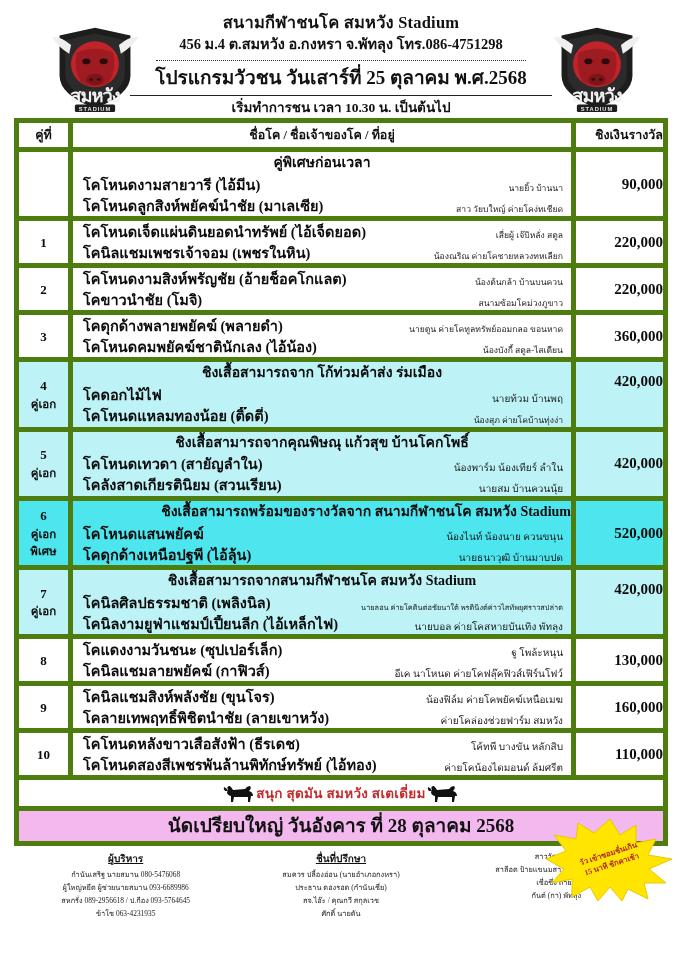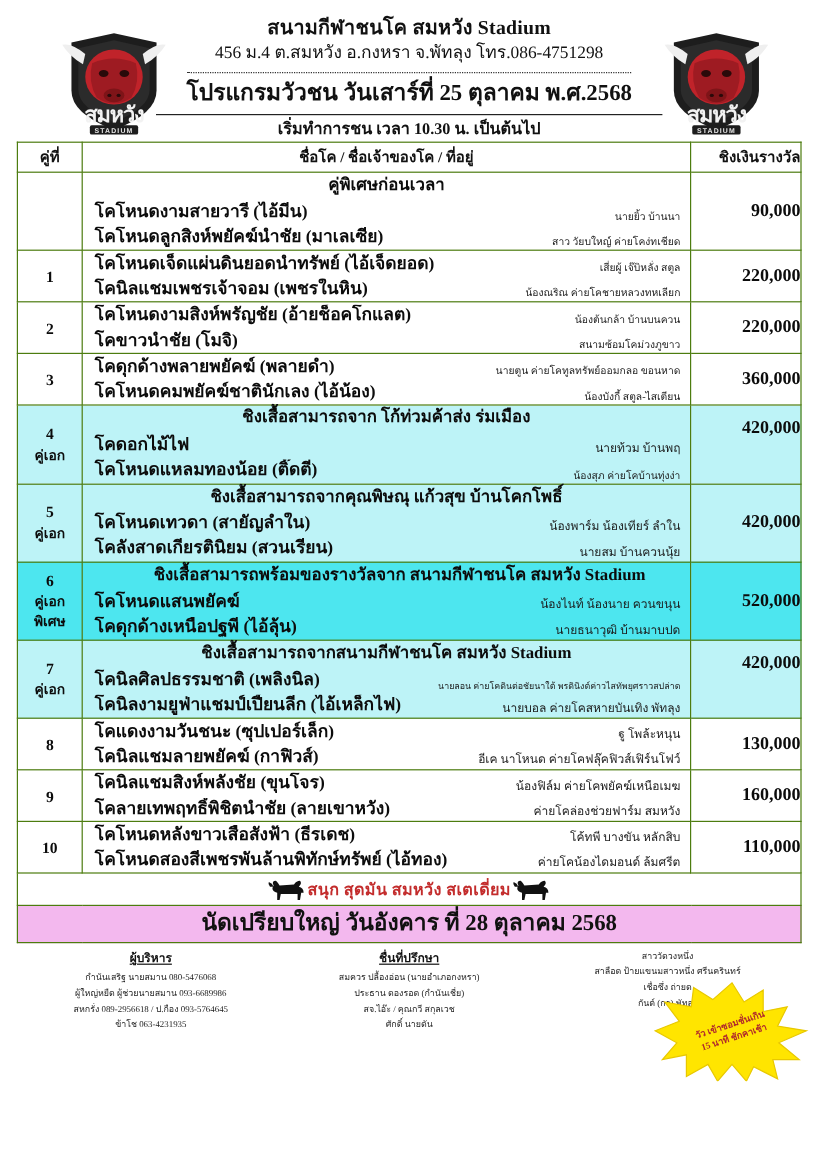--- a/index.html
+++ b/index.html
@@ -34,21 +34,21 @@
 
   .head-center{
     position:absolute;left:120px;right:120px;top:6px;
     text-align:center;
   }
   .head-line1{
     font-size:16.5px;font-weight:bold;color:#111;
     letter-spacing:.2px;line-height:1.35;
   }
   .head-line2{
-    font-size:14.5px;font-weight:normal;color:#111;
+    font-size:14.5px;font-weight:bold;color:#111;
     line-height:1.5;
   }
   .hr-dot{
     border:0;border-top:1px dotted #333;
     margin:4px 22px 3px 22px;
   }
   .head-line3{
     font-size:19px;font-weight:bold;color:#111;
     line-height:1.5;
   }
@@ -63,21 +63,21 @@
   }
 
   
   table.prog{
     width:100%;
     border-collapse:collapse;
     table-layout:fixed;
     border:1.6px solid #1a1a1a;
   }
   table.prog td,table.prog th{
-    border:1px solid #4d7c0f;
+    border:5px solid #4d7c0f;
     padding:0;
     vertical-align:middle;
   }
   col.c-no{width:54px;}
   col.c-main{width:auto;}
   col.c-prize{width:92px;}
 
   .thr td{
     border-bottom:1.8px solid #1a1a1a;
     height:24px;
@@ -118,21 +118,21 @@
     white-space:nowrap;overflow:hidden;
   }
   .owner.md{font-size:10px;}
   .owner.sm{font-size:7.4px;}
 
   .section-title{
     text-align:center;
     font-size:14px;font-weight:bold;color:#0c0c0c;
     line-height:1.45;padding:1px 0 1px 0;
   }
-  .section-title.sp{padding-left:22px;}
+  .section-title.sp{padding-left:22px;text-align:right;}
 
   tr.band td{background:#bdf3f7;}
   tr.band-strong td{background:#4de6ef;}
 
   
   .slogan-cell{position:relative;height:26px;}
   .slogan-inner{
     display:flex;align-items:center;justify-content:center;
     height:26px;
   }

